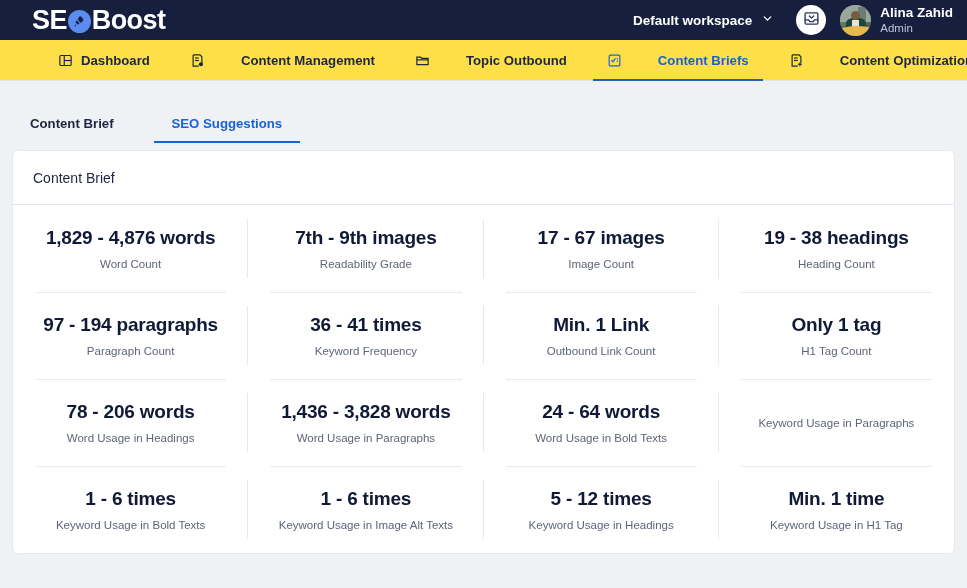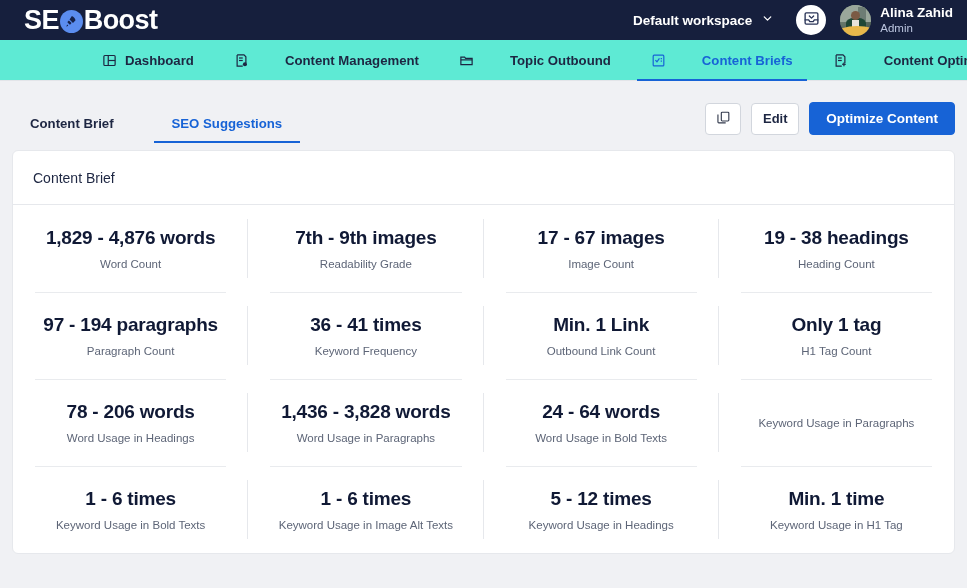--- a/index.html
+++ b/index.html
@@ -9,21 +9,21 @@
     font-family: "Liberation Sans", sans-serif;
     overflow: hidden;
   }
 
   
   .topbar {
     height: 40px;
     background: #161f3d;
     display: flex;
     align-items: center;
-    padding: 0 14px 0 24px;
+    padding: 0 14px 0 32px;
     position: relative;
   }
   .logo {
     display: flex; align-items: center;
     font-size: 27px; font-weight: bold; color: #ffffff;
     letter-spacing: -0.6px;
   }
   .logo .rocket-o {
     display: inline-flex; align-items: center; justify-content: center;
     width: 23px; height: 23px; border-radius: 50%;
@@ -59,23 +59,23 @@
   .avatar .av-body { position: absolute; left: 18%; top: 45%; width: 64%; height: 40%; border-radius: 40% 40% 0 0; background: #1f4736; }
   .avatar .av-shirt { position: absolute; left: 38%; top: 50%; width: 24%; height: 30%; background: #e8e4dc; }
   .avatar .av-floor { position: absolute; left: -10%; bottom: -12%; width: 130%; height: 42%; border-radius: 50% 50% 0 0; background: #e8b84b; }
   .user-meta { display: flex; flex-direction: column; line-height: 1.22; }
   .user-name { color: #ffffff; font-size: 13.5px; font-weight: bold; }
   .user-role { color: #bac4de; font-size: 11.5px; }
 
   
   .navbar {
     height: 41px;
-    background: #5eead4;
+    background: #fde047;
     display: flex; align-items: stretch;
-    padding-left: 88px;
+    padding-left: 44px;
     border-bottom: 1px solid #e3e5e9;
   }
   .nav-item {
     display: flex; align-items: center; gap: 8px;
     font-size: 13.2px; color: #1d2642; font-weight: bold;
     padding: 0 14px; cursor: pointer; position: relative;
     white-space: nowrap;
   }
   .nav-item + .nav-item { margin-left: 12px; gap: 36px; }
   .nav-item.active { color: #1763d6; }
@@ -298,36 +298,20 @@
   <div class="subhead">
     <div class="subtabs">
       <div class="subtab">
         <span>Content Brief</span>
       </div>
       <div class="subtab active">
         <span>SEO Suggestions</span>
       </div>
     </div>
 
-    <div class="actions">
-      <div class="btn btn-icon">
-        <span>
-          <svg width="15" height="15" viewBox="0 0 24 24" fill="none" stroke="#333a4d" stroke-width="1.8">
-              <rect x="8.5" y="3.5" width="12" height="14" rx="1.4"></rect>
-              <path d="M15.5 20.5h-11a1.4 1.4 0 0 1-1.4-1.4v-12"></path>
-            </svg>
-        </span>
-      </div>
-      <div class="btn btn-edit">
-        <span>Edit</span>
-      </div>
-      <div class="btn btn-primary">
-        <span>Optimize Content</span>
-      </div>
-    </div>
   </div>
 
   <div class="card">
     <div class="card-head">Content Brief</div>
 
     <div class="stats-grid">
 
       <div class="stat">
         <div class="stat-value">1,829 - 4,876 words</div>
         <div class="stat-label">Word Count</div>

